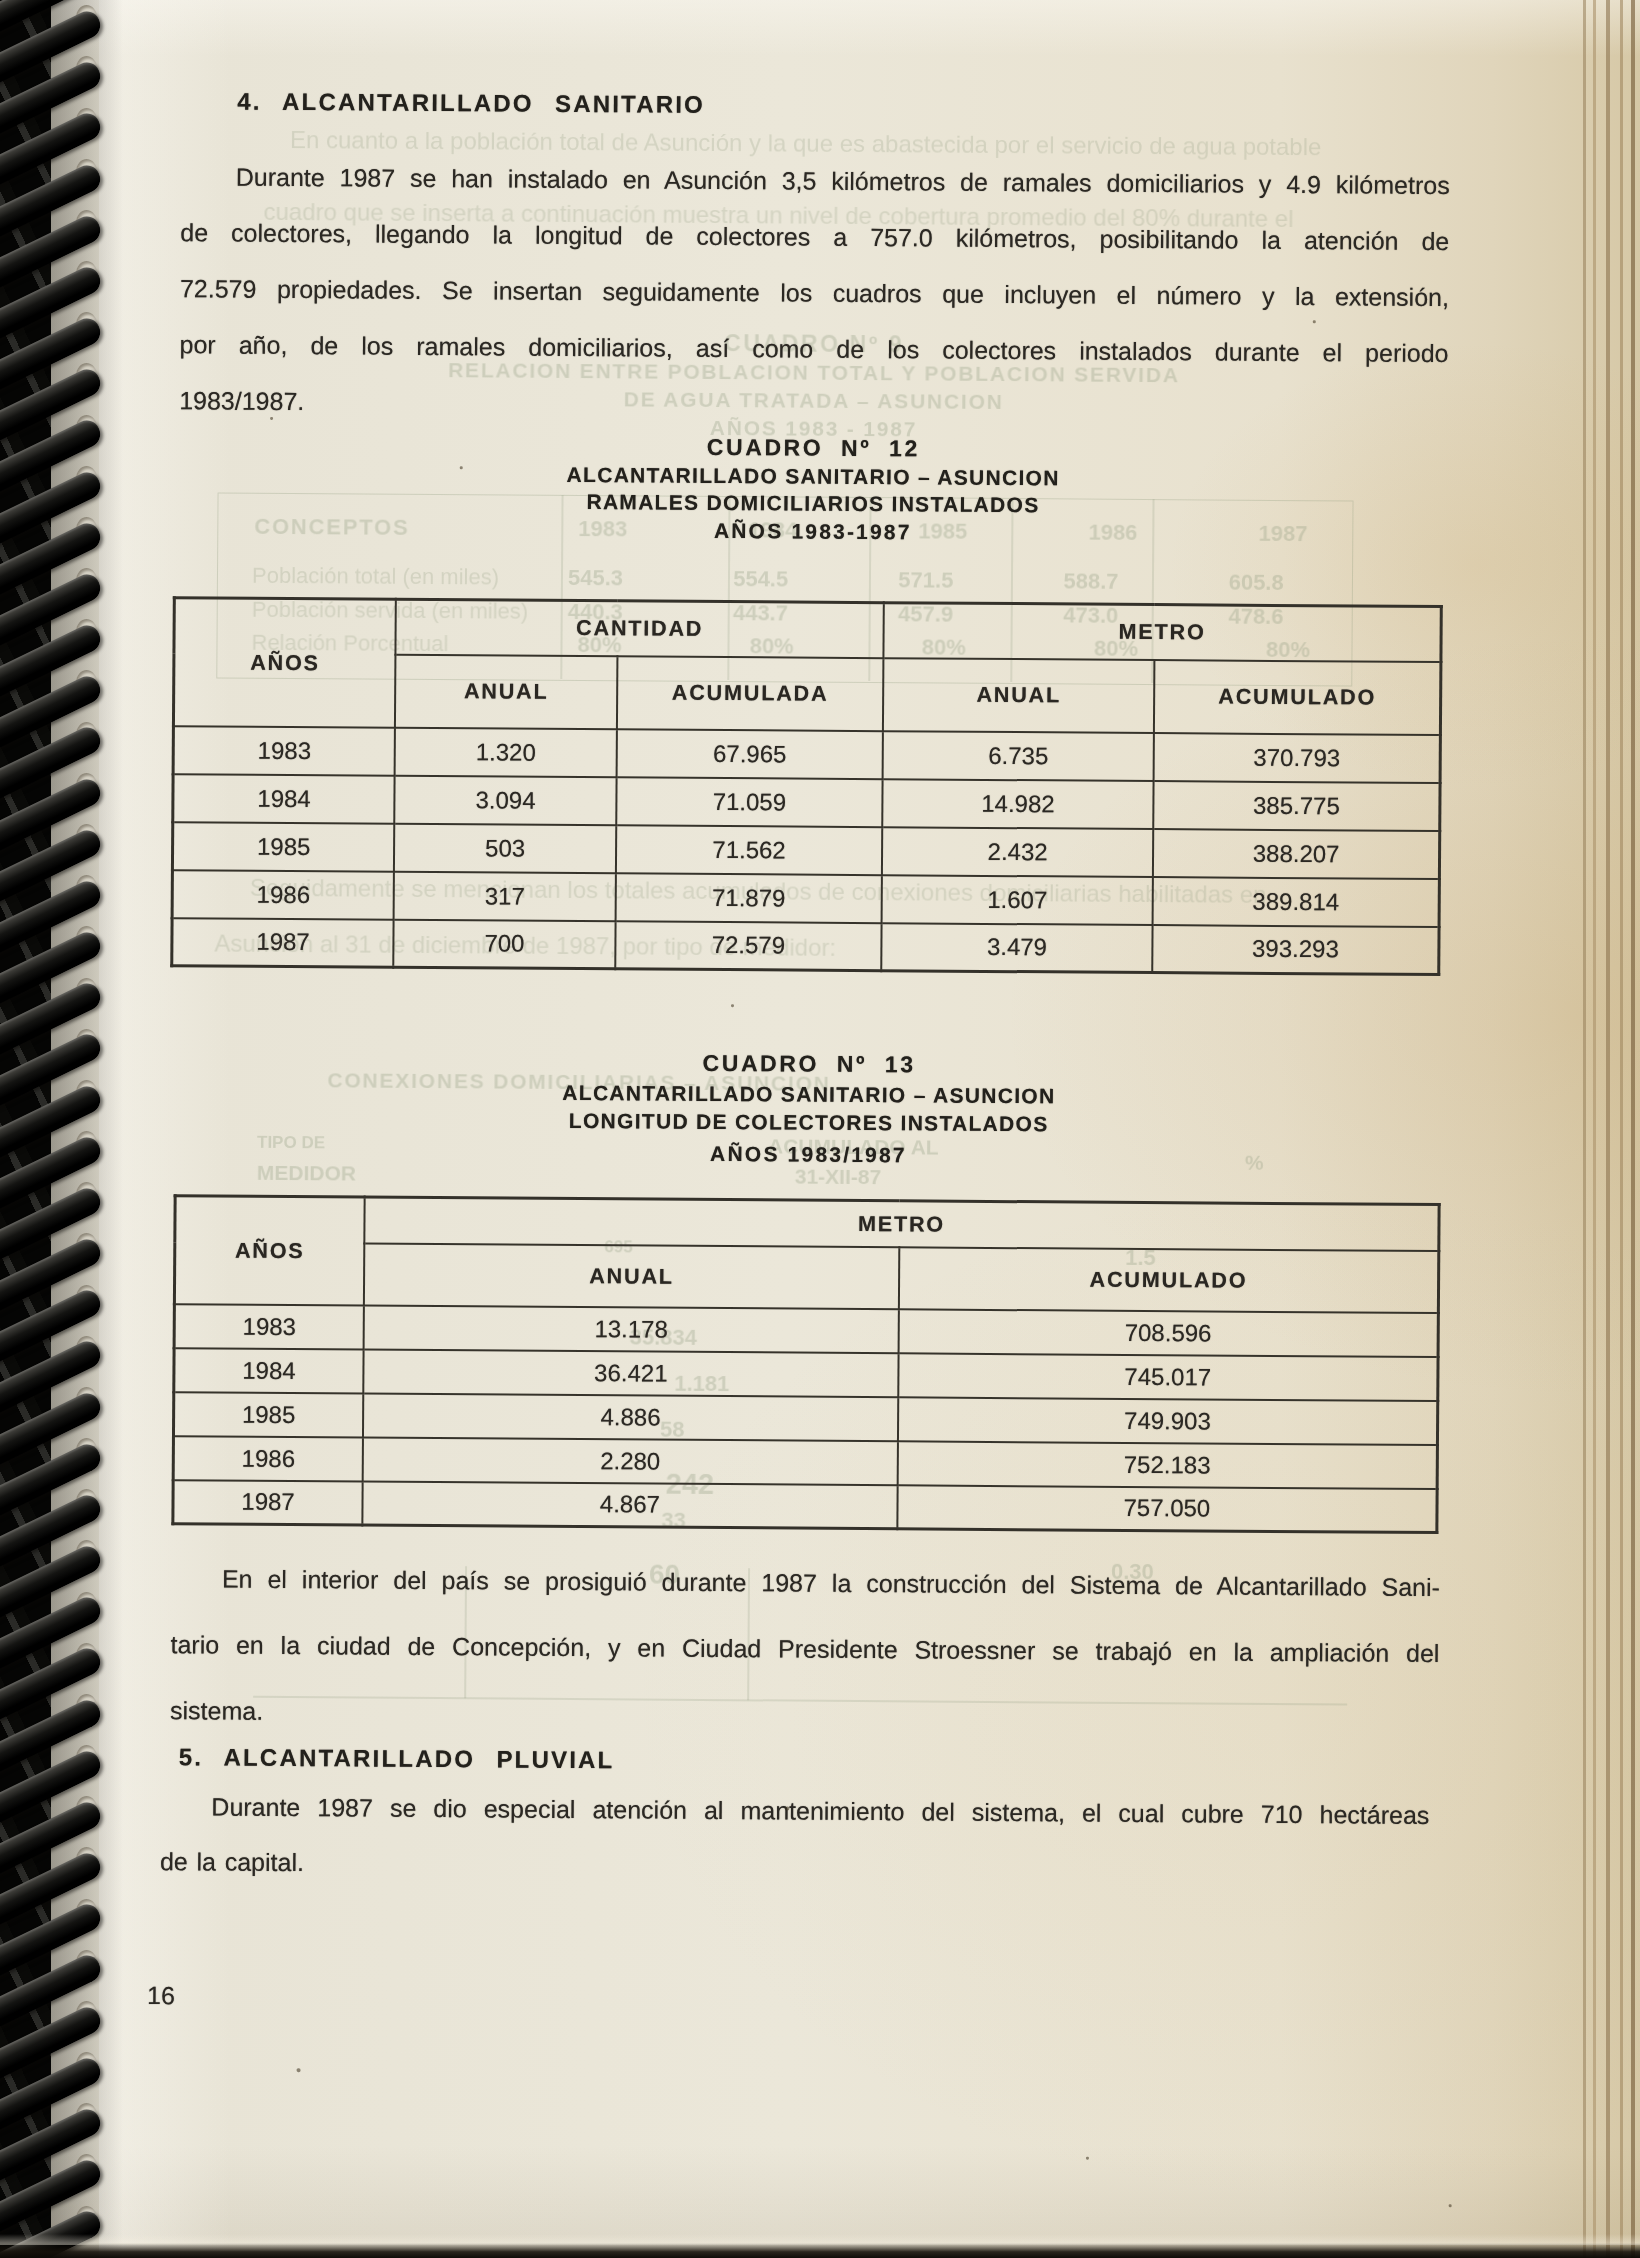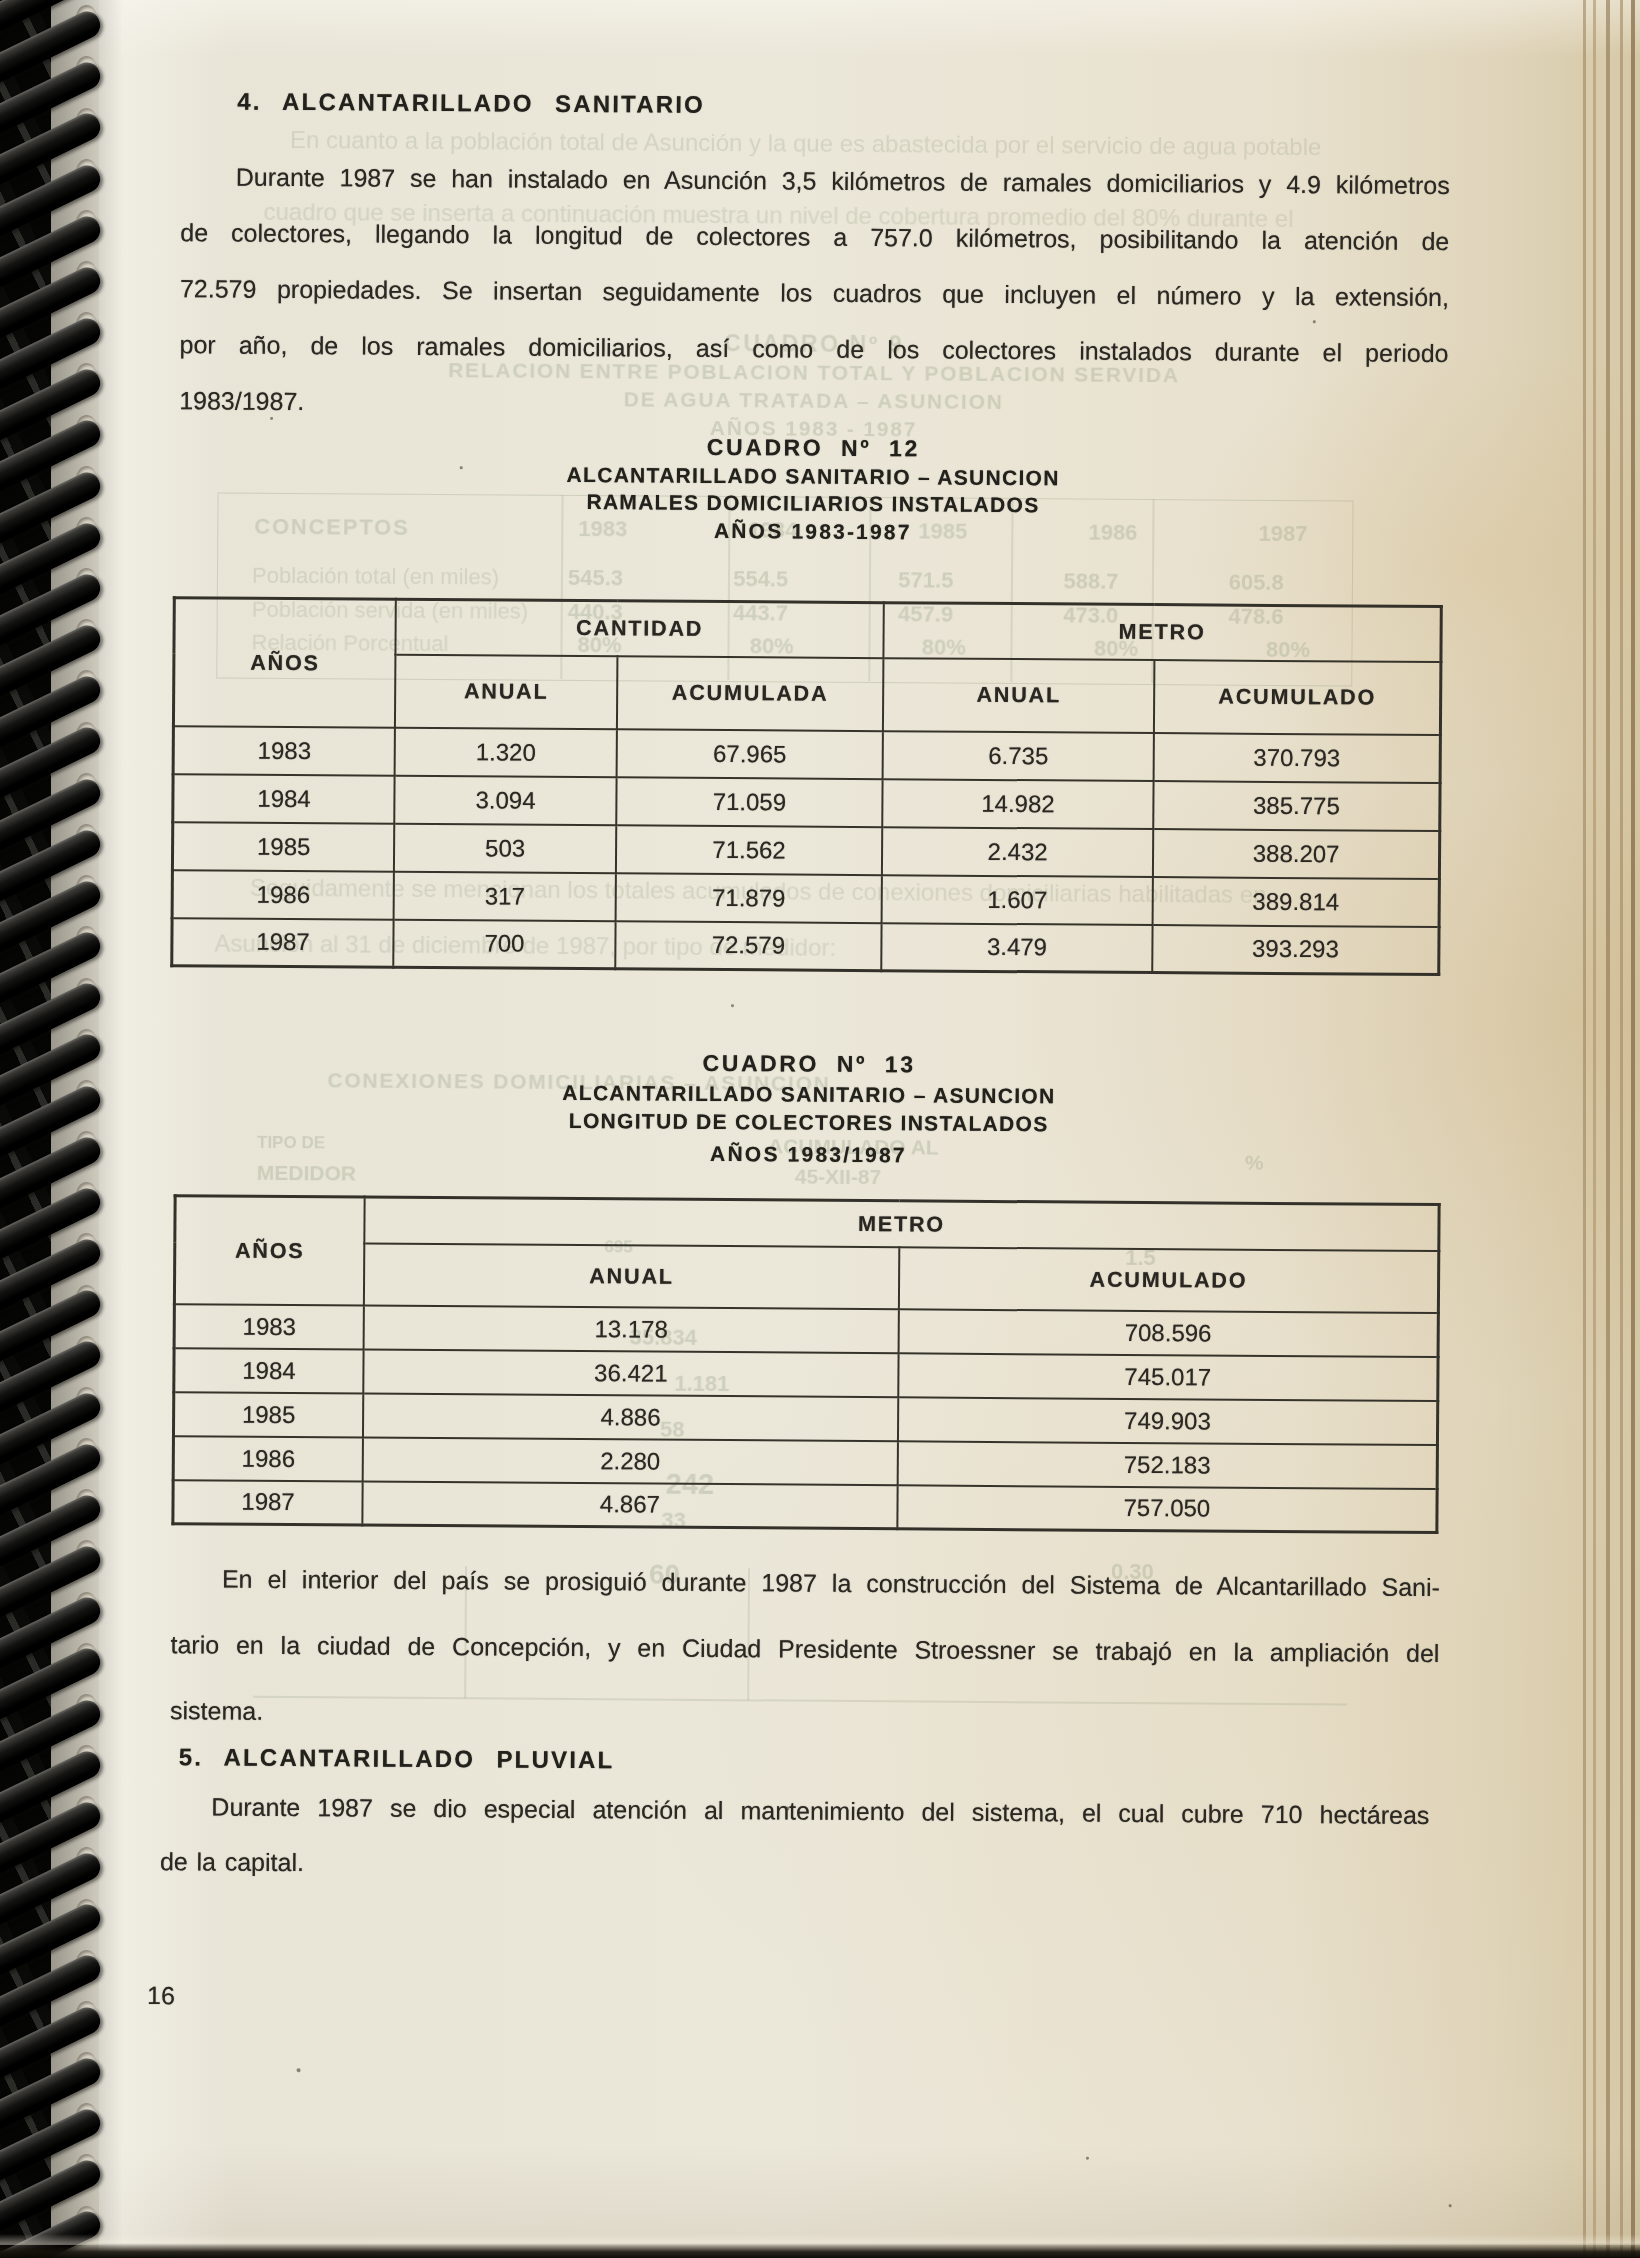--- a/index.html
+++ b/index.html
@@ -109,21 +109,21 @@
     <div class="ghost-reg" style="left:256px;top:628px;font-size:22px;">Relación Porcentual</div>
     <div class="ghost wsp" style="left:582px;top:628px;font-size:22px;">80% 80% 80% 80% 80%</div>
 
     <div class="ghost-reg" style="left:256px;top:872px;">Seguidamente se mencionan los totales acumulados de conexiones domiciliarias habilitadas en</div>
     <div class="ghost-reg" style="left:221px;top:928px;">Asunción al 31 de diciembre de 1987, por tipo de medidor:</div>
 
     <div class="ghost" style="left:335px;top:1066px;font-size:21px;letter-spacing:1.8px;">CONEXIONES DOMICILIARIAS – ASUNCION</div>
     <div class="ghost" style="left:265px;top:1131px;font-size:17px;">TIPO DE</div>
     <div class="ghost" style="left:265px;top:1159px;font-size:21px;">MEDIDOR</div>
     <div class="ghost" style="left:776px;top:1129px;font-size:21px;">ACUMULADO AL</div>
-    <div class="ghost" style="left:803px;top:1159px;font-size:21px;">45-XII-87</div>
+    <div class="ghost" style="left:803px;top:1159px;font-size:21px;">31-XII-87</div>
     <div class="ghost" style="left:1253px;top:1142px;font-size:21px;">%</div>
 
     <span class="ghost" style="left:613px;top:1233px;font-size:17px;">695</span>
     <span class="ghost" style="left:1134px;top:1237px;font-size:22px;">1.5</span>
     <span class="ghost" style="left:639px;top:1320px;font-size:22px;">35.834</span>
     <span class="ghost" style="left:684px;top:1366px;font-size:22px;">1.181</span>
     <span class="ghost" style="left:670px;top:1412px;font-size:22px;">58</span>
     <span class="ghost" style="left:676px;top:1463px;font-size:29px;">242</span>
     <span class="ghost" style="left:672px;top:1503px;font-size:22px;">33</span>
     <span class="ghost" style="left:660px;top:1554px;font-size:28px;">60</span>

